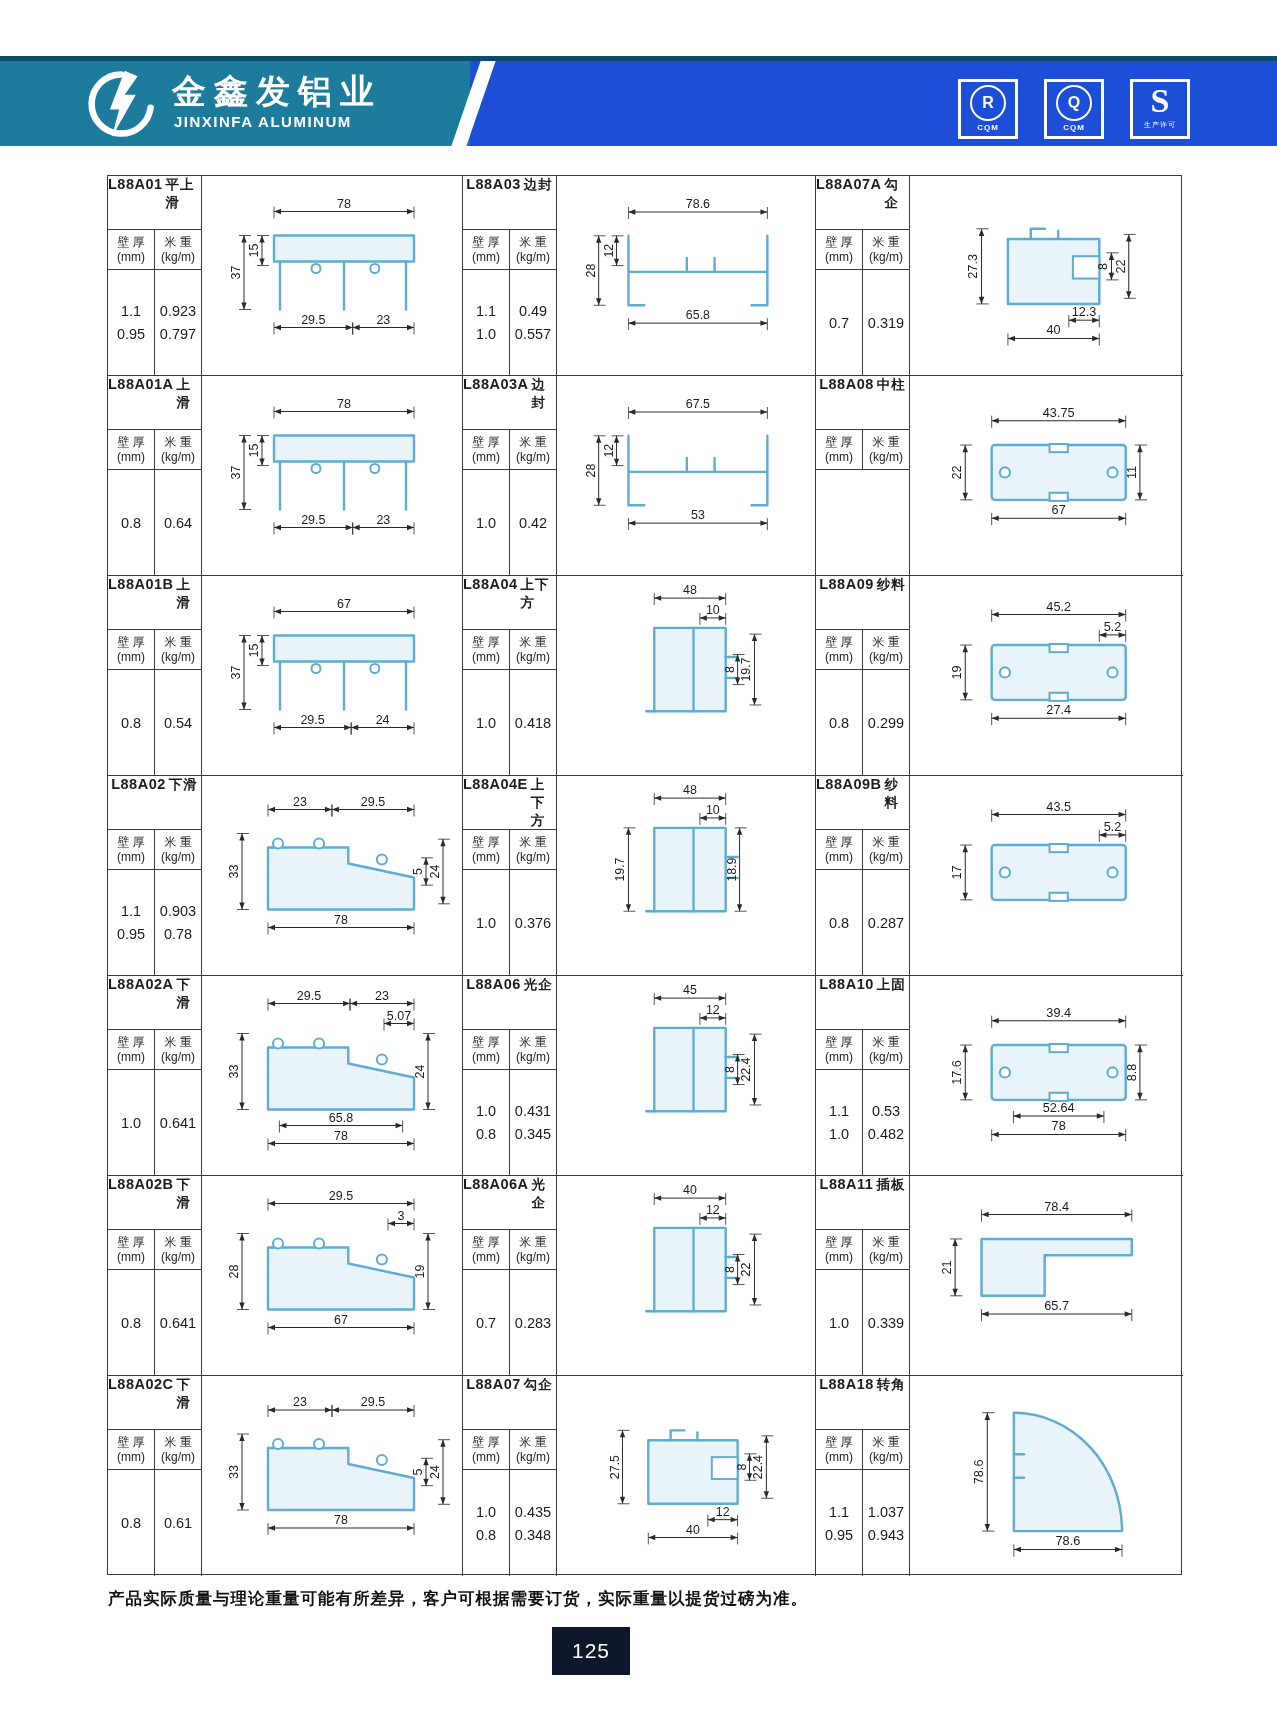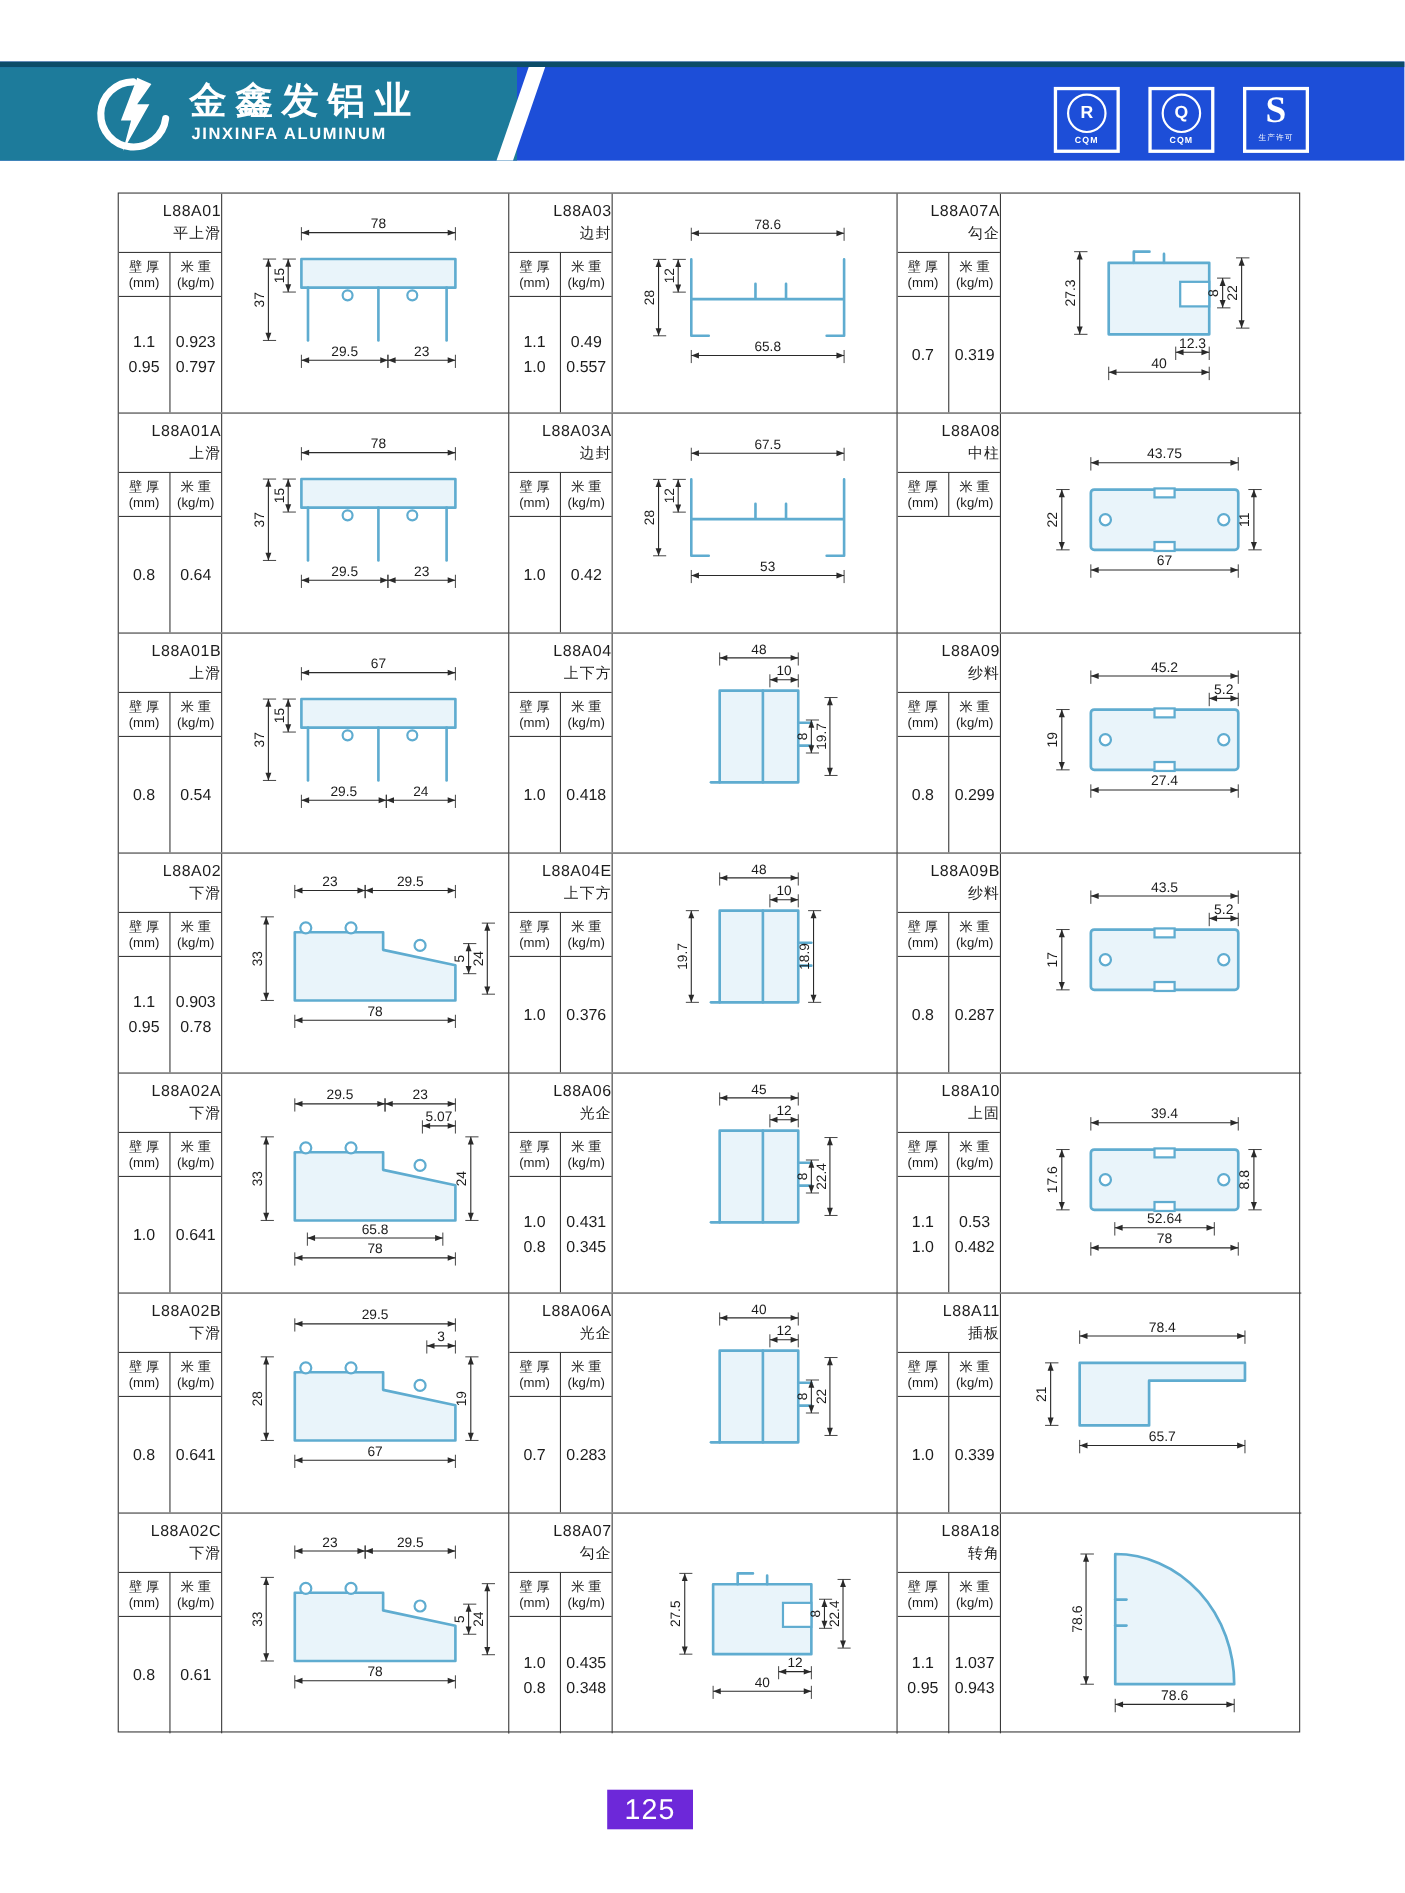--- a/index.html
+++ b/index.html
@@ -25,35 +25,35 @@
   .badge-s-letter{font-family:"Liberation Serif",serif;font-size:34px;font-weight:bold;line-height:38px;}
   .badge-s-sub{font-size:7px;letter-spacing:1px;}
 
   
   .tbl{position:absolute;left:107px;top:175px;width:1075px;height:1400px;box-sizing:border-box;
        border:1.5px solid #3a3a3a;display:grid;grid-template-columns:355px 353px 367px;grid-auto-rows:200px;}
   .cell{display:flex;box-sizing:border-box;border-right:1px solid #3a3a3a;border-bottom:1px solid #3a3a3a;overflow:hidden;}
   .cell.lastcol{border-right:none;}
   .cell.lastrow{border-bottom:none;}
   .info{width:94px;flex:none;box-sizing:border-box;border-right:1px solid #3a3a3a;display:grid;grid-template-rows:54px 40px auto;}
-  .model-cell{border-bottom:1px solid #3a3a3a;display:flex;flex-direction:column;align-items:flex-end;justify-content:center;gap:3px;}
+  .model-cell{border-bottom:1px solid #3a3a3a;display:flex;flex-direction:row;align-items:flex-start;justify-content:center;gap:3px;font-weight:bold;}
   .model{font-size:14.5px;letter-spacing:0.5px;}
   .pname{font-size:13.5px;letter-spacing:1px;}
   .hdr{border-bottom:1px solid #3a3a3a;display:flex;justify-content:space-between;}
   .hcol{flex:1;display:flex;flex-direction:column;align-items:center;justify-content:center;font-size:12px;line-height:15px;}
   .hcol.first{border-right:1px solid #3a3a3a;}
   .vals{display:flex;}
   .vcol{flex:1;display:flex;flex-direction:column;align-items:center;justify-content:center;gap:7px;font-size:14.5px;}
   .vcol.first{border-right:1px solid #3a3a3a;}
   .draw{flex:1;height:100%;}
 
   
   .note{position:absolute;left:108px;top:1588px;font-size:16.5px;font-weight:bold;color:#111;letter-spacing:1px;}
-  .pagebadge{position:absolute;left:552px;top:1627px;width:78px;height:36px;background:#6d28d9;color:#fff;
-             font-size:26px;display:flex;align-items:center;justify-content:center;letter-spacing:1px;}
+  .pagebadge{position:absolute;left:552px;top:1627px;width:78px;height:48px;background:#0f172a;color:#fff;
+             font-size:21px;display:flex;align-items:center;justify-content:center;letter-spacing:1px;}
 </style>
 </head>
 <body>
 
 <div class="page">
 
   <div class="band">
     <div class="band-left"></div>
     <div class="slash"></div>
     <svg class="logo" viewBox="0 0 80 80">
@@ -1322,14 +1322,15 @@
           <line x1="72" y1="36" x2="72" y2="152" stroke="#2a2a2a" stroke-width="1"></line>
           <line x1="67" y1="36" x2="79" y2="36" stroke="#2a2a2a" stroke-width="0.8"></line>
           <line x1="67" y1="152" x2="79" y2="152" stroke="#2a2a2a" stroke-width="0.8"></line>
           <polygon points="72,36 69.3,43 74.7,43" fill="#2a2a2a"></polygon>
           <polygon points="72,152 69.3,145 74.7,145" fill="#2a2a2a"></polygon>
           <text x="68" y="94" text-anchor="middle" font-size="12.5" fill="#1c1c1c" transform="rotate(-90 68 94)">78.6</text>
         </svg>
       </div>
     </div>
 
+  <div class="note">产品实际质量与理论重量可能有所差异，客户可根据需要订货，实际重量以提货过磅为准。</div>
   <div class="pagebadge">125</div>
 </div>
 
 </body></html>

